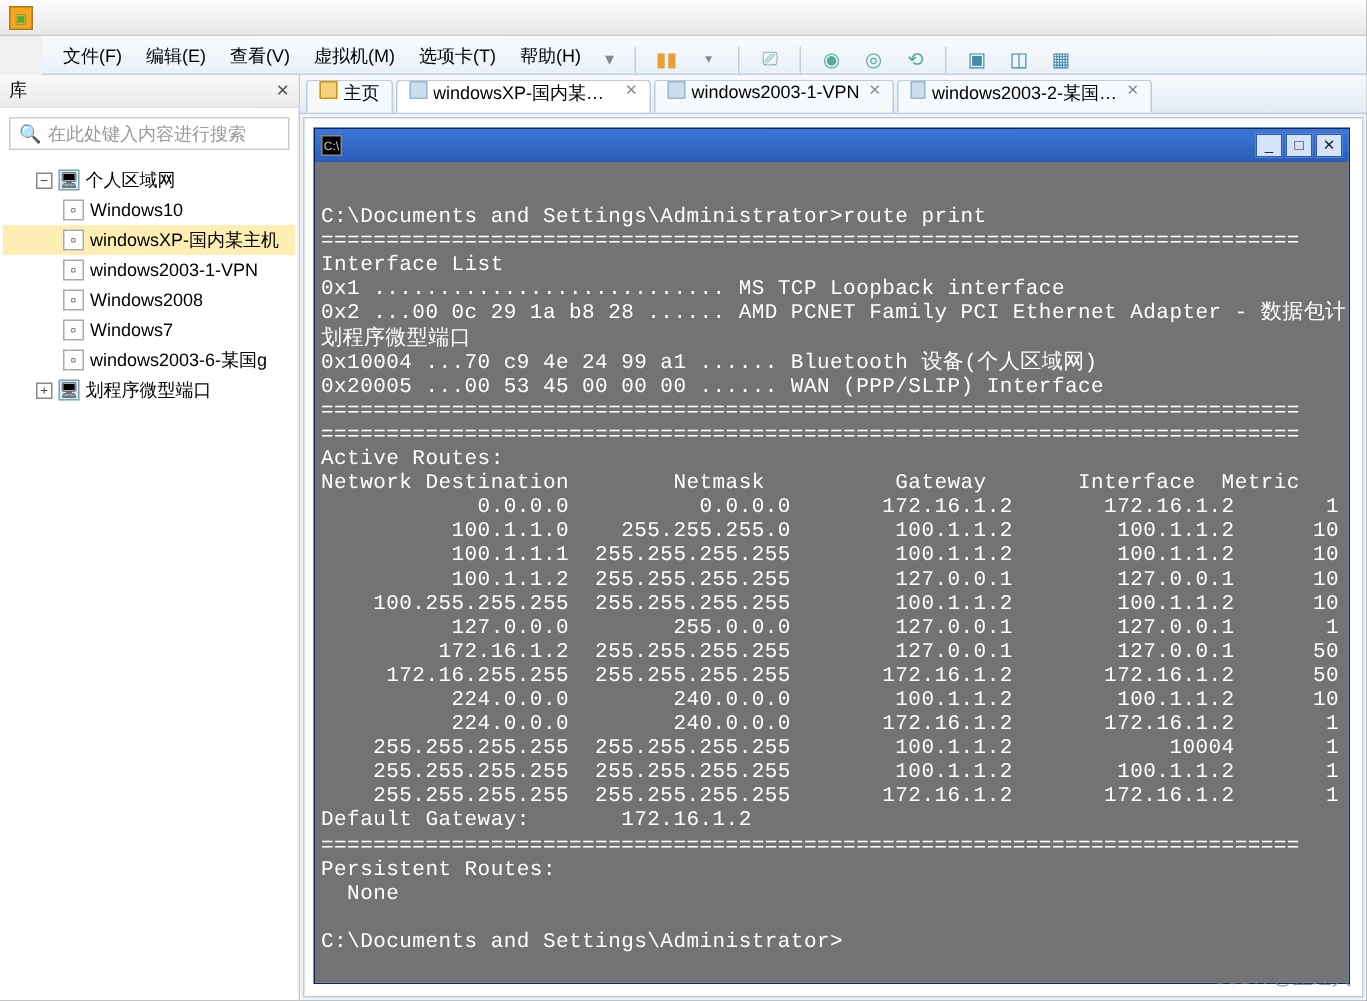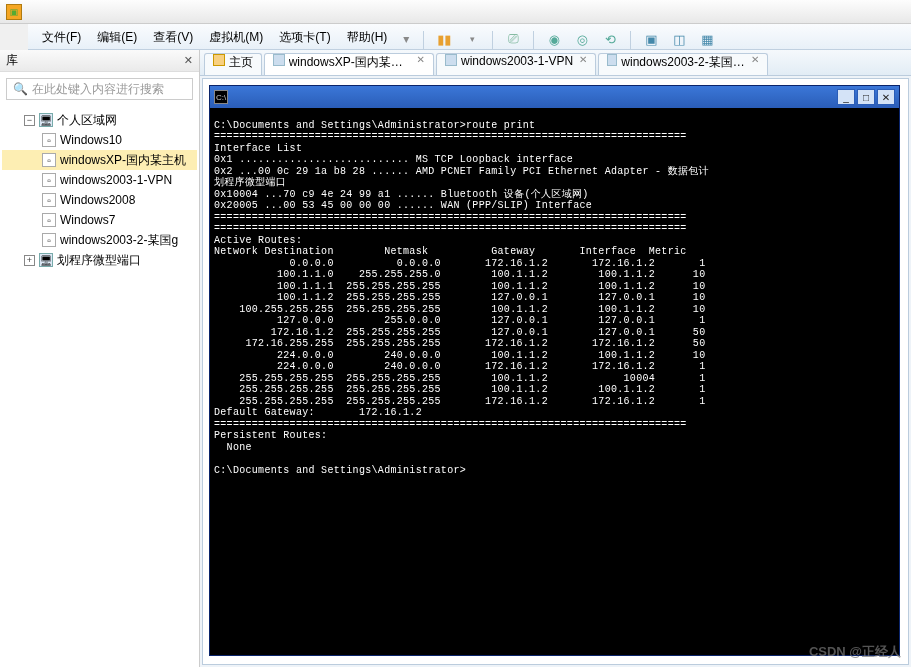--- a/index.html
+++ b/index.html
@@ -38,23 +38,23 @@
 .tab .t-close { margin-left:6px; font-size:10px; color:#888; }
 .tab .t-label { white-space:nowrap; overflow:hidden; text-overflow:ellipsis; }
 
 .vm-area { flex:1; background:#fff; border:1px solid #bcd; margin:2px; position:relative; overflow:hidden; }
 
 .cmd-window { position:absolute; left:6px; top:6px; right:8px; bottom:8px; border:1px solid #0a246a; display:flex; flex-direction:column; }
 .cmd-title { height:22px; background:linear-gradient(#3b77d8,#2a5db8); color:#fff; display:flex; align-items:center; font-size:12px; padding:0 4px; }
 .cmd-title .cmd-icon { width:14px; height:14px; background:#000; border:1px solid #888; margin-right:6px; display:inline-flex;align-items:center;justify-content:center;font-size:8px;color:#ccc; }
 .cmd-title .cmd-btns { margin-left:auto; display:flex; }
 .cmd-title .cmd-btn { width:18px; height:16px; background:#d4e3f7; border:1px solid #2a5db8; margin-left:2px; display:flex;align-items:center;justify-content:center;font-size:10px;color:#222; }
-.cmd-body { flex:1; background:#000000; color:#fff; font-family:"Courier New",monospace; font-size:10px; line-height:1.15; padding:0 4px; white-space:pre; overflow:hidden; letter-spacing:0.3px; }
-
-.watermark { position:absolute; right:10px; bottom:6px; font-size:13px; color:rgba(120,120,120,0.7);font-weight:bold; }
+.cmd-body { flex:1; background:#737373; color:#fff; font-family:"Courier New",monospace; font-size:14px; line-height:1.15; padding:13px 4px; white-space:pre; overflow:hidden; letter-spacing:0.3px; }
+
+.watermark { position:absolute; right:10px; bottom:6px; font-size:13px; color:rgba(120,120,120,0.7); }
 </style>
 </head>
 <body>
 
 <div class="titlebar">
   <span class="app-icon">▣</span>
 </div>
 
 <div class="menubar">
   <span class="menu-item">文件(F)</span>
@@ -111,21 +111,21 @@
           <div class="tree-row indent2">
             <span class="node-icon vm">▫</span>
             <span>Windows2008</span>
           </div>
           <div class="tree-row indent2">
             <span class="node-icon vm">▫</span>
             <span>Windows7</span>
           </div>
           <div class="tree-row indent2">
             <span class="node-icon vm">▫</span>
-            <span>windows2003-2-某国g</span>
+            <span>windows2003-6-某国g</span>
           </div>
         </div>
       <div class="tree-row indent1">
         <span class="tgl">+</span>
         <span class="node-icon computer">🖥</span>
         <span>划程序微型端口</span>
       </div>
     </div>
   </div>
 

